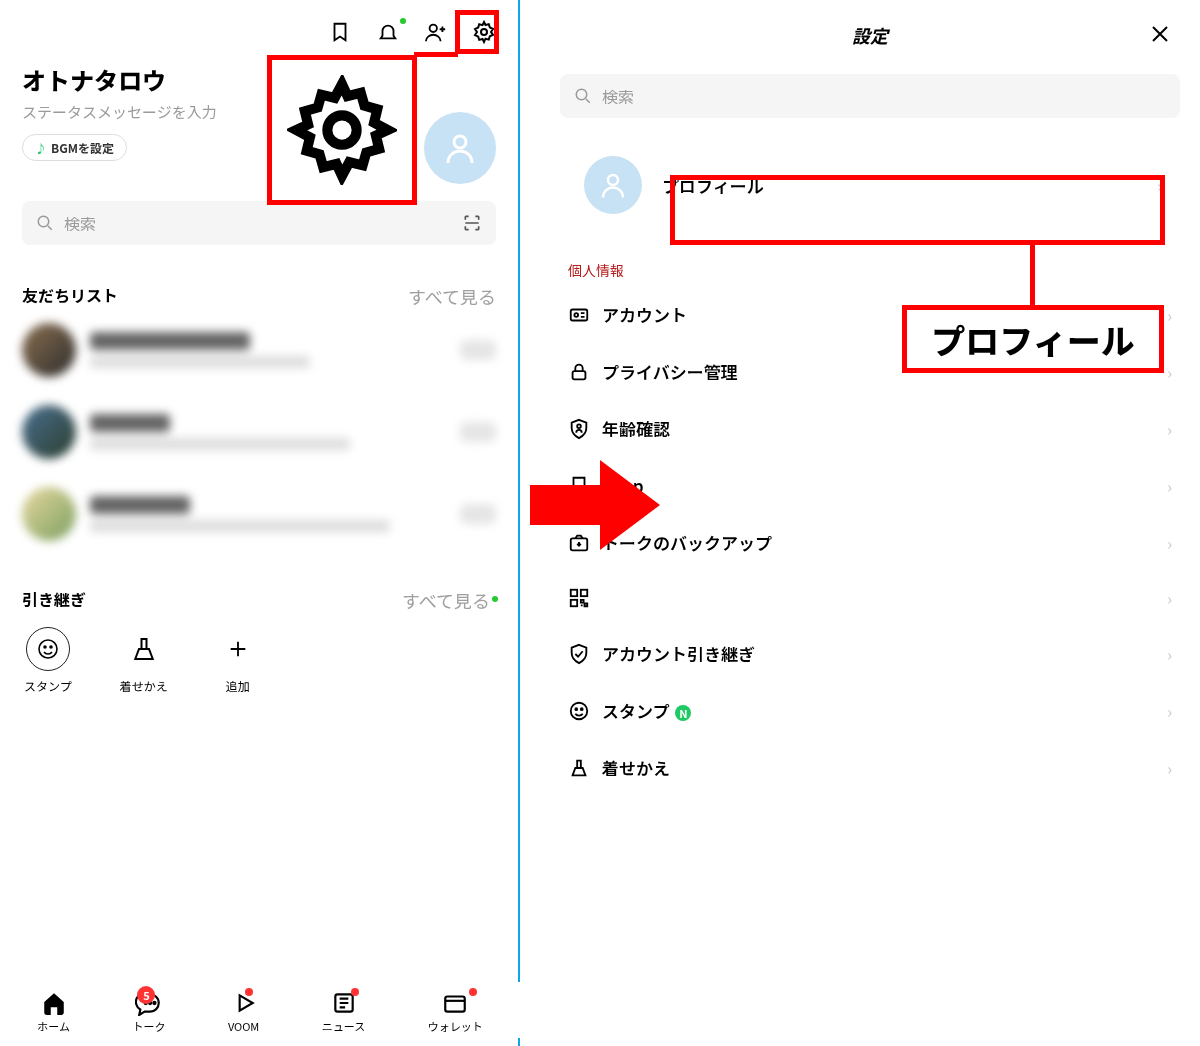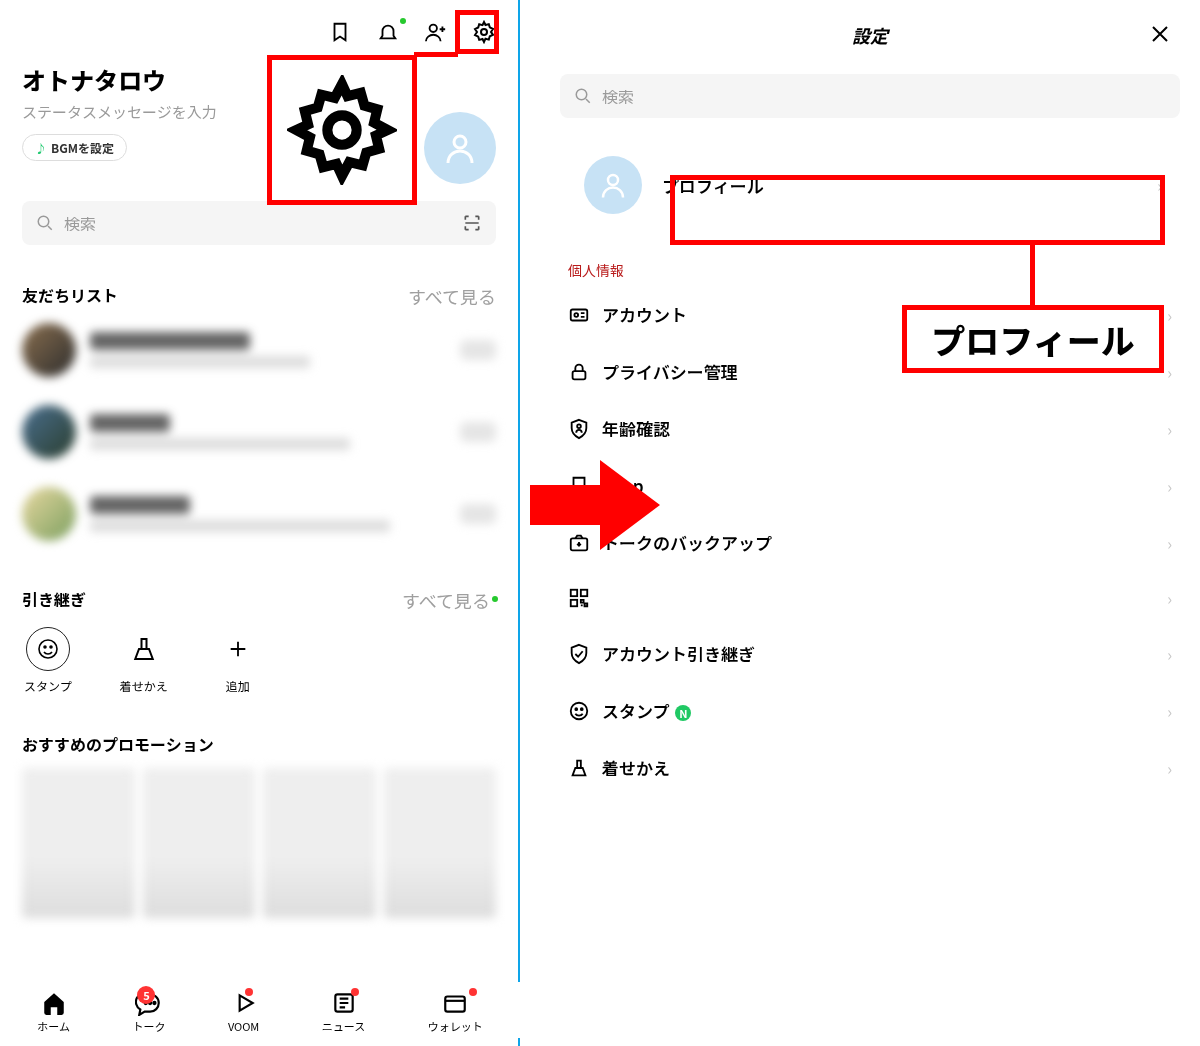--- a/index.html
+++ b/index.html
@@ -197,31 +197,20 @@
           <div class="svc-circle" style="border:none">
               <svg width="22" height="22" viewBox="0 0 24 24" fill="none" stroke="#000" stroke-width="2">
                 <path d="M12 4v16M4 12h16"></path>
               </svg>
             </div>
           <div class="svc-label">追加</div>
         </div>
       </div>
     </div>
 
-    <div class="section">
-      <div class="sec-head">
-        <div class="sec-title">おすすめのプロモーション</div>
-      </div>
-      <div class="promo-row">
-        <div class="promo-card"></div>
-          <div class="promo-card"></div>
-          <div class="promo-card"></div>
-          <div class="promo-card"></div>
-      </div>
-    </div>
 
     <div class="bottom-tabs">
       <div class="tab">
         <svg width="28" height="26" viewBox="0 0 24 24" fill="#000">
             <path d="M3 11l9-8 9 8v10a2 2 0 01-2 2h-4v-7h-6v7H5a2 2 0 01-2-2V11z"></path>
           </svg>
         <div class="tab-lbl">ホーム</div>
       </div>
       <div class="tab">
         <svg width="28" height="26" viewBox="0 0 24 24" fill="none" stroke="#000" stroke-width="2">

